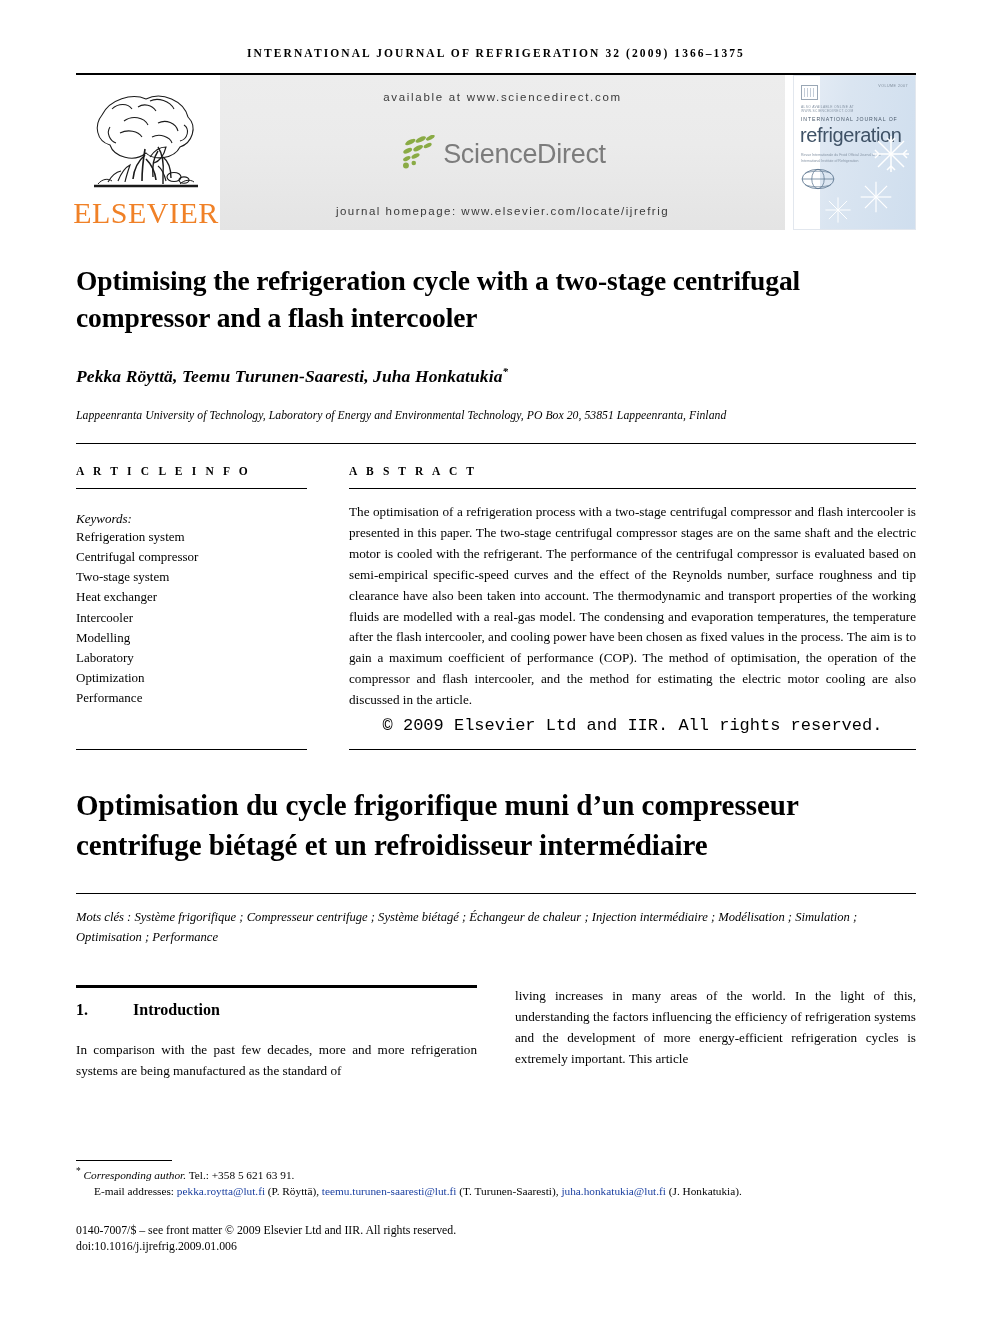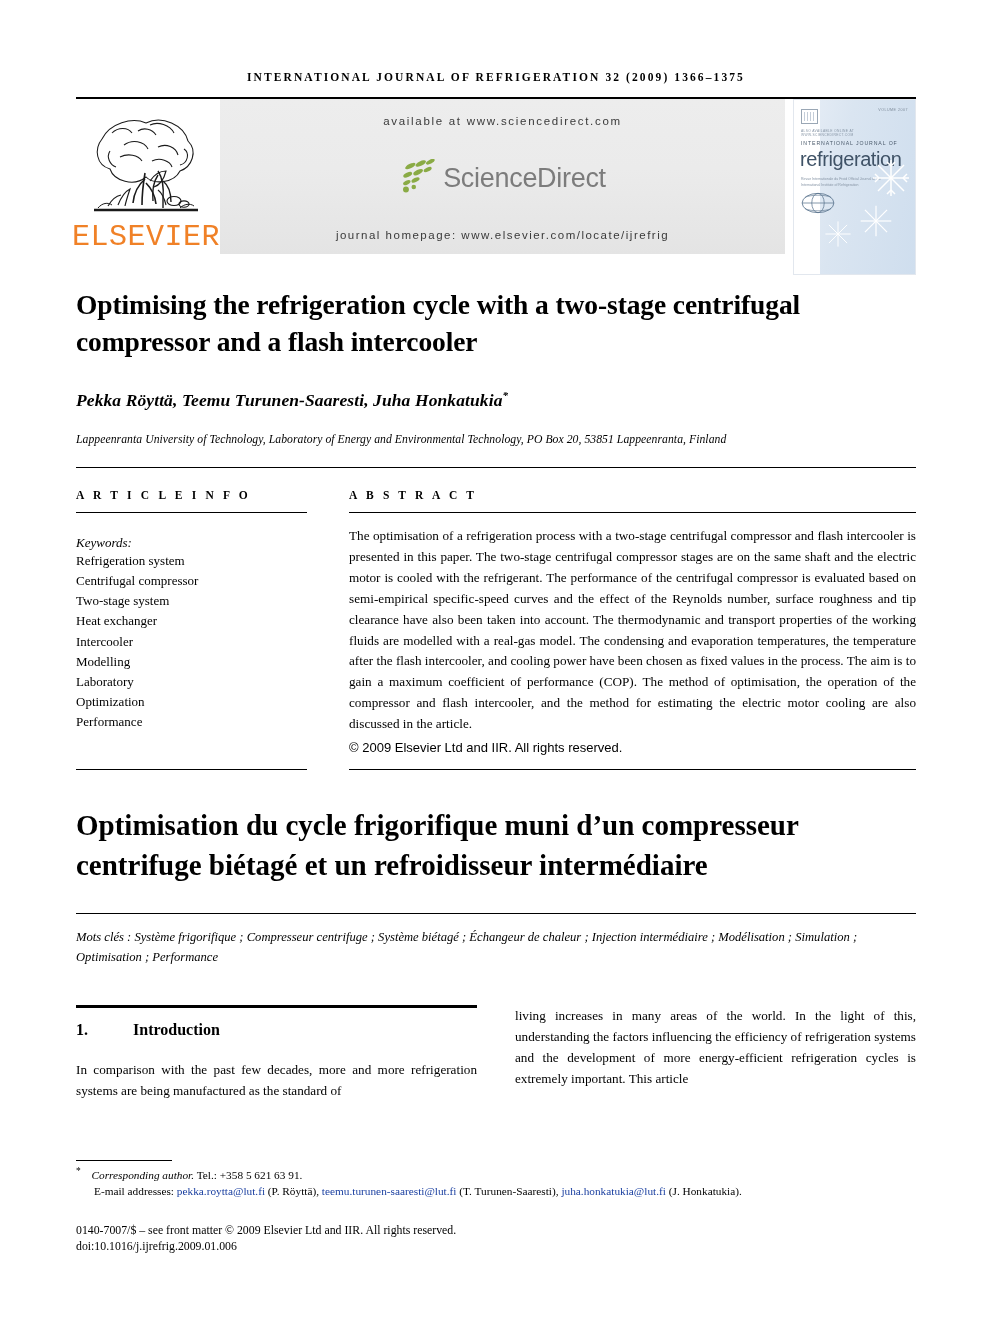--- a/index.html
+++ b/index.html
@@ -24,21 +24,21 @@
   }
 
   
   .runhead {
     text-align: center;
     font-family: "Liberation Serif", serif;
     font-size: 11.5px;
     letter-spacing: 2.1px;
     font-variant: small-caps;
     text-transform: uppercase;
-    padding-top: 71px;
+    padding-top: 47px;
     font-weight: 600;
     white-space: nowrap;
   }
   .rule-top {
     border-top: 2px solid #000;
     margin-top: 14px;
   }
 
   
   .masthead {
@@ -50,21 +50,21 @@
   .mh-elsevier {
     width: 140px;
     display: flex;
     flex-direction: column;
     align-items: center;
     justify-content: flex-end;
     padding-bottom: 2px;
   }
   .tree-wrap { width: 116px; height: 112px; }
   .elsevier-word {
-    font-family: Liberation Mono, monospace;
+    font-family: Liberation Serif, serif;
     font-size: 30px;
     color: #F08127;
     letter-spacing: 0.5px;
     line-height: 1;
     margin-top: 1px;
   }
   .mh-iifiir {
     width: 125px;
     display: flex;
     flex-direction: column;
@@ -104,21 +104,21 @@
     letter-spacing: -0.3px;
   }
   .sd-home {
     font-family: "Liberation Sans", sans-serif;
     font-size: 11.5px;
     letter-spacing: 1.5px;
     color: #3a3a3a;
   }
   .mh-cover { width: 123px; }
   .cover-box {
-    width: 123px; height: 176px;
+    width: 123px; height: 155px;
     background: linear-gradient(100deg,#e9eff7 0%, #dae5f1 40%, #cfdeee 100%);
     position: relative;
     overflow: hidden;
     border: 1px solid #e2e7ee;
     box-sizing: border-box;
   }
   .cover-left-band {
     position:absolute; left:0; top:0; bottom:0; width:26px;
     background:#ffffff;
   }
@@ -230,23 +230,23 @@
     line-height: 1.55;
   }
   .abstract-body {
     font-family: "Liberation Serif", serif;
     font-size: 13.2px;
     line-height: 1.585;
     margin-top: 13px;
     text-align: justify;
   }
   .copyline {
-    font-family: Liberation Sans, sans-serif;
-    font-size: 13px;
-    text-align: left;
+    font-family: Liberation Mono, monospace;
+    font-size: 17px;
+    text-align: center;
     margin-top: 5px;
   }
   .rules-bottom {
     display: flex;
     margin-top: 14px;
   }
   .rules-bottom .r1 { width: 231px; border-top: 1px solid #000; margin-right: 42px; }
   .rules-bottom .r2 { flex: 1; border-top: 1px solid #000; }
 
   
@@ -300,21 +300,21 @@
   }
   .foot-rule {
     width: 96px;
     border-top: 1px solid #000;
   }
   .foot-corr {
     font-family: "Liberation Serif", serif;
     font-size: 11.3px;
     margin-top: 5px;
   }
-  .foot-corr .it { font-style: italic; margin-left: 8px; }
+  .foot-corr .it { font-style: italic; }
   .foot-emails {
     font-family: "Liberation Serif", serif;
     font-size: 11.3px;
     line-height: 1.52;
     margin-top: 2px;
     text-align: justify;
   }
   .foot-emails .ind { padding-left: 18px; }
   a.mail {
     color: #1a3fa0;

